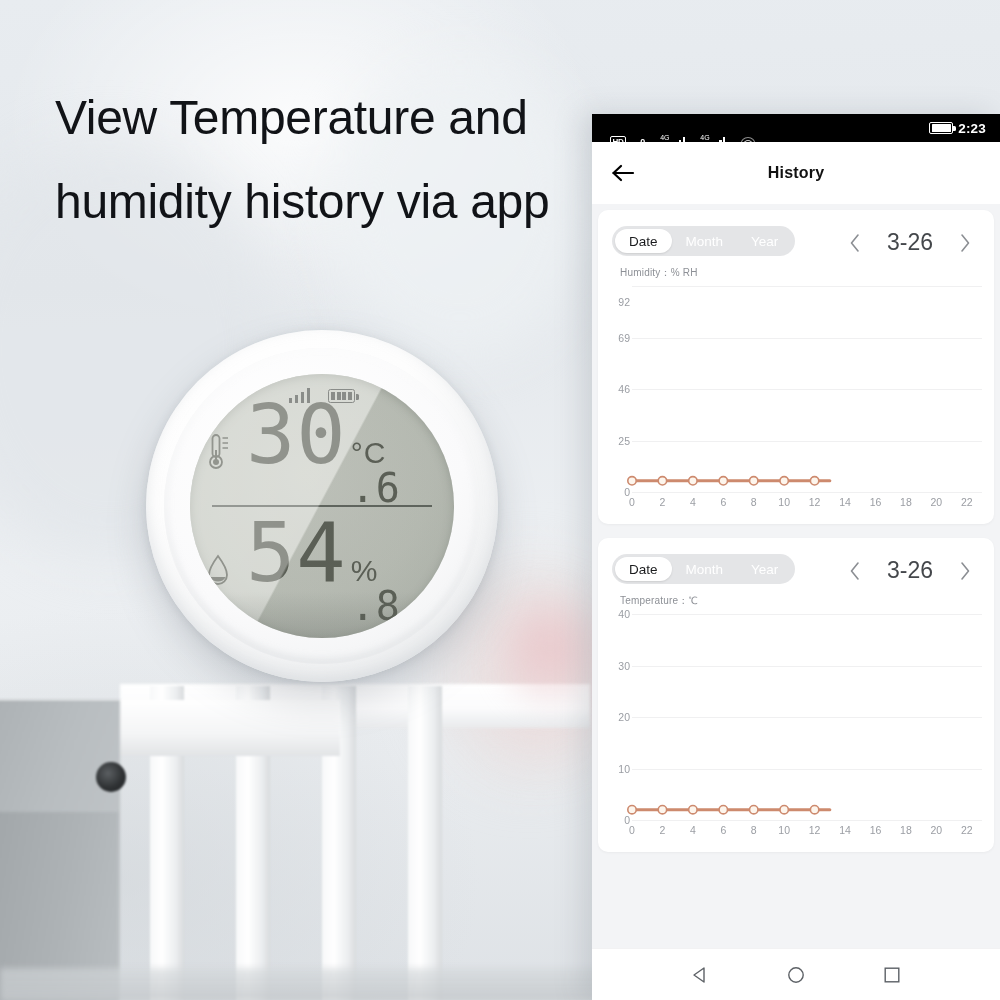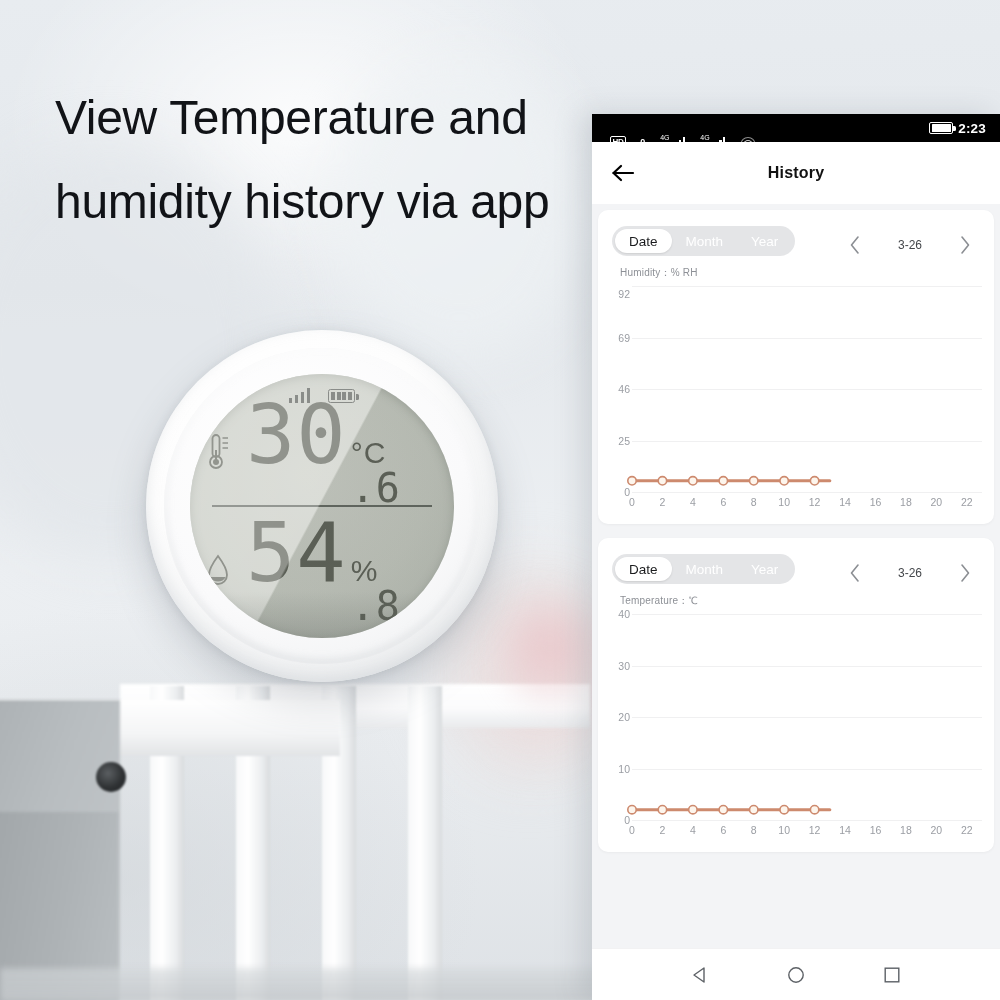--- a/index.html
+++ b/index.html
@@ -249,21 +249,21 @@
     padding: 0 14px; height: 24px;
     display: flex; align-items: center; justify-content: center;
     border-radius: 13px; cursor: pointer; white-space: nowrap;
   }
   .seg.active {
     background: #fff; color: #1b1c1e; font-weight: 400;
     box-shadow: 0 1px 2px rgba(0,0,0,.10);
   }
   .date-nav { display: flex; align-items: center; gap: 16px; }
   .chev { width: 22px; height: 22px; display: flex; align-items: center; justify-content: center; cursor: pointer; }
-  .date-label { font-size: 12px; color: #44474b; min-width: 56px; text-align: center; }
+  .date-label { font-size: 23px; color: #44474b; min-width: 56px; text-align: center; }
 
   .axis-title {
     padding: 10px 0 0 22px;
     font-size: 10px; color: #8d9096; letter-spacing: .2px;
   }
 
   
   .chart { position: relative; height: 228px; margin: 6px 6px 0 6px; }
   .ylabels { position: absolute; left: 0; top: 0; width: 26px; height: 100%; }
   .ylab {
@@ -449,21 +449,21 @@
             </span>
           </div>
         </div>
         <div class="axis-title">Humidity：% RH</div>
         <div class="chart">
             <div class="ylabels">
               <div class="ylab" style="top: 206px;">0</div>
               <div class="ylab" style="top: 154.5px;">25</div>
               <div class="ylab" style="top: 103px;">46</div>
               <div class="ylab" style="top: 51.5px;">69</div>
-              <div class="ylab" style="top: 8px;">92</div>
+              <div class="ylab" style="top: 16px;">92</div>
             </div>
             <div class="plot">
               <div class="gridline" style="top: 206px;"></div>
               <div class="gridline" style="top: 154.5px;"></div>
               <div class="gridline" style="top: 103px;"></div>
               <div class="gridline" style="top: 51.5px;"></div>
               <div class="gridline" style="top: 0px;"></div>
               <svg class="series-svg" preserveAspectRatio="none" viewBox="0 0 100 206">
                 <polyline points="0,194.80434782608697 8.695652173913043,194.80434782608697 17.391304347826086,194.80434782608697 26.08695652173913,194.80434782608697 34.78260869565217,194.80434782608697 43.47826086956522,194.80434782608697 52.17391304347826,194.80434782608697 56.52173913043478,194.80434782608697" fill="none" stroke="#cd8a6e" stroke-width="3" vector-effect="non-scaling-stroke" stroke-linecap="round"></polyline>
               </svg>

